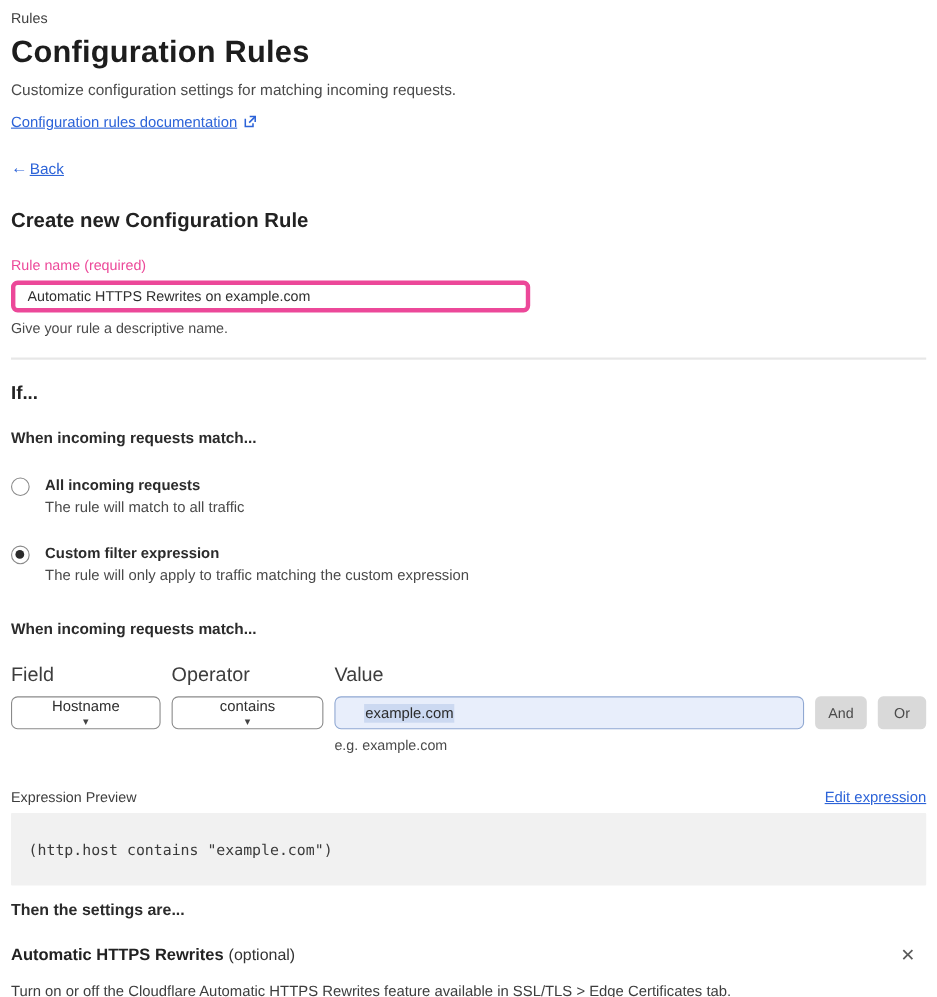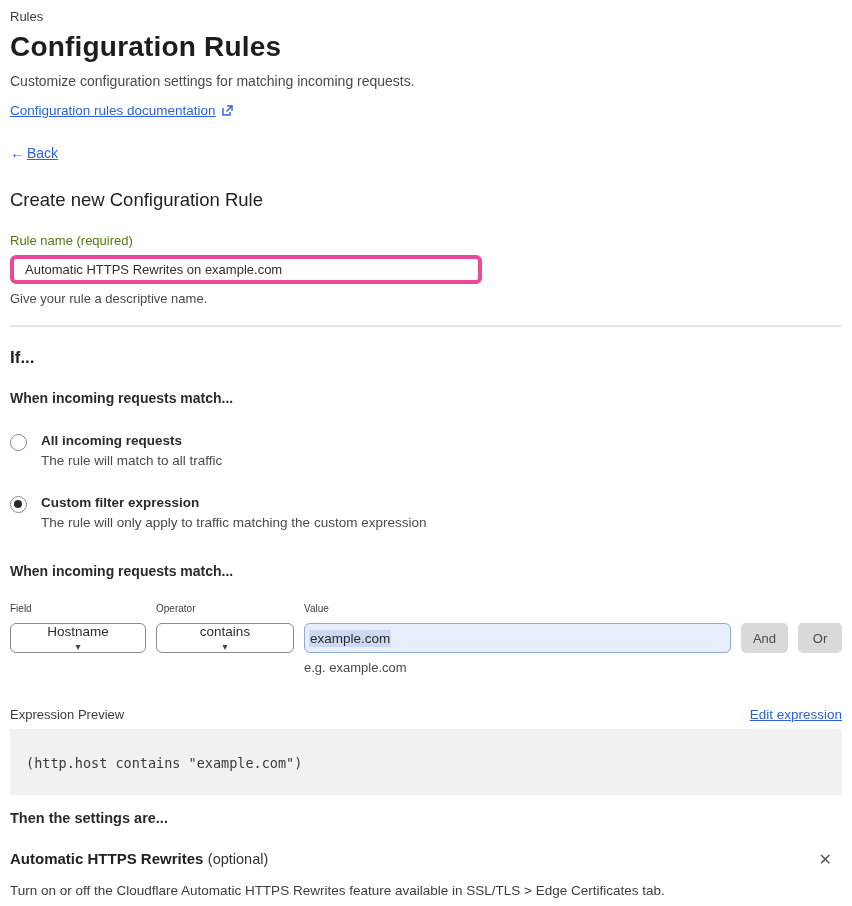--- a/index.html
+++ b/index.html
@@ -14,23 +14,23 @@
   .breadcrumb { font-size: 13px; color: #3d3d3d; }
   .page-title { font-size: 28px; font-weight: 700; color: #1d1d1d; margin-top: 7px; letter-spacing: .2px; }
   .subtitle { font-size: 14px; color: #4a4a4a; margin-top: 10px; }
 
   a.link { color: #2c63d8; text-decoration: underline; cursor: pointer; }
   .doc-link-row { margin-top: 14px; font-size: 13.5px; display: flex; align-items: center; gap: 5px; }
   .ext-icon { display: inline-flex; color: #2c63d8; }
   .back-row { margin-top: 26px; font-size: 14px; display: flex; align-items: center; }
   .back-arrow { color: #2c63d8; text-decoration: none; font-size: 15px; margin-right: 2px; }
 
-  .section-heading { font-size: 18.5px; font-weight: 400; color: #222; margin-top: 28px; }
-
-  .field-label { font-size: 13px; color: #4d7c0f; margin-top: 22px; }
+  .section-heading { font-size: 18.5px; font-weight: 700; color: #222; margin-top: 28px; }
+
+  .field-label { font-size: 13px; color: #ec4899; margin-top: 22px; }
   .text-input {
     margin-top: 7px;
     width: 472px; height: 29px;
     border: 4px solid #ec4899; border-radius: 6px;
     padding: 0 11px; font-size: 13px; color: #2e2e2e;
     font-family: "Liberation Sans", sans-serif;
     outline: none; display: block; background: #fff;
   }
   .help-text { font-size: 13px; color: #4a4a4a; margin-top: 7px; }
 
@@ -54,33 +54,33 @@
   .radio-label { font-size: 13.5px; font-weight: 700; color: #2b2b2b; }
   .radio-desc { font-size: 13.5px; color: #4a4a4a; margin-top: 5px; }
 
   .builder { margin-top: 24px; }
   .builder-grid {
     display: grid;
     grid-template-columns: 136px 138px 427px 47px 44px;
     column-gap: 10px;
     align-items: start;
   }
-  .col-label { font-size: 10px; color: #3d3d3d; margin-bottom: 9px; }
+  .col-label { font-size: 18px; color: #3d3d3d; margin-bottom: 9px; }
   .select-box {
     height: 30px; border: 1px solid #8a8a8a; border-radius: 6px;
     background: #fff; display: flex; align-items: center;
     padding: 0 10px; font-size: 13.5px; color: #2e2e2e; cursor: pointer;
     justify-content: space-between;
     flex-direction: column;
   }
   .caret { font-size: 10px; color: #444; }
   .value-box {
     height: 30px; border: 1px solid #90a8d2; border-radius: 6px;
     background: #e8eefb; display: flex; align-items: center;
-    padding: 0 4px; font-size: 13.5px; color: #2b2b2b; cursor: text;
+    padding: 0 26px; font-size: 13.5px; color: #2b2b2b; cursor: text;
   }
   .value-box .selected-text { background: #ccd9f1; padding: 1px 1px; }
   .small-btn {
     height: 30px; border: none; border-radius: 5px; background: #d9d9d9;
     font-size: 13px; color: #4b4b4b; cursor: pointer; width: 100%;
     font-family: "Liberation Sans", sans-serif;
   }
   .eg-help { font-size: 13px; color: #4a4a4a; margin-top: 7px; }
 
   .preview-row { margin-top: 32px; display: flex; justify-content: space-between; align-items: baseline; }

